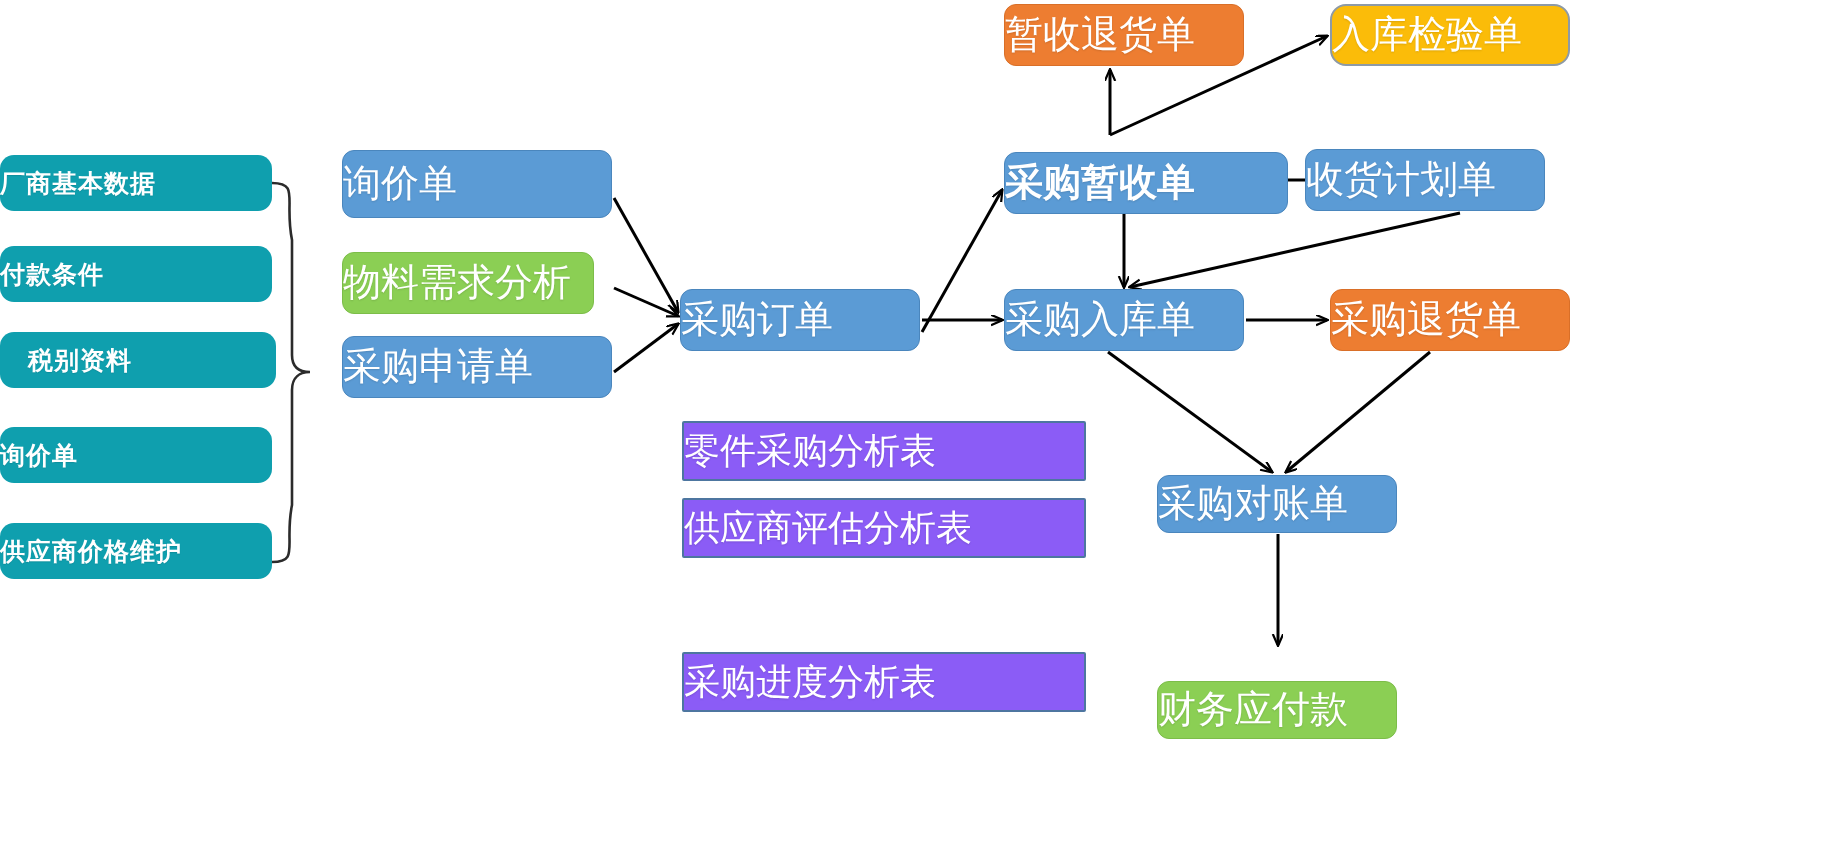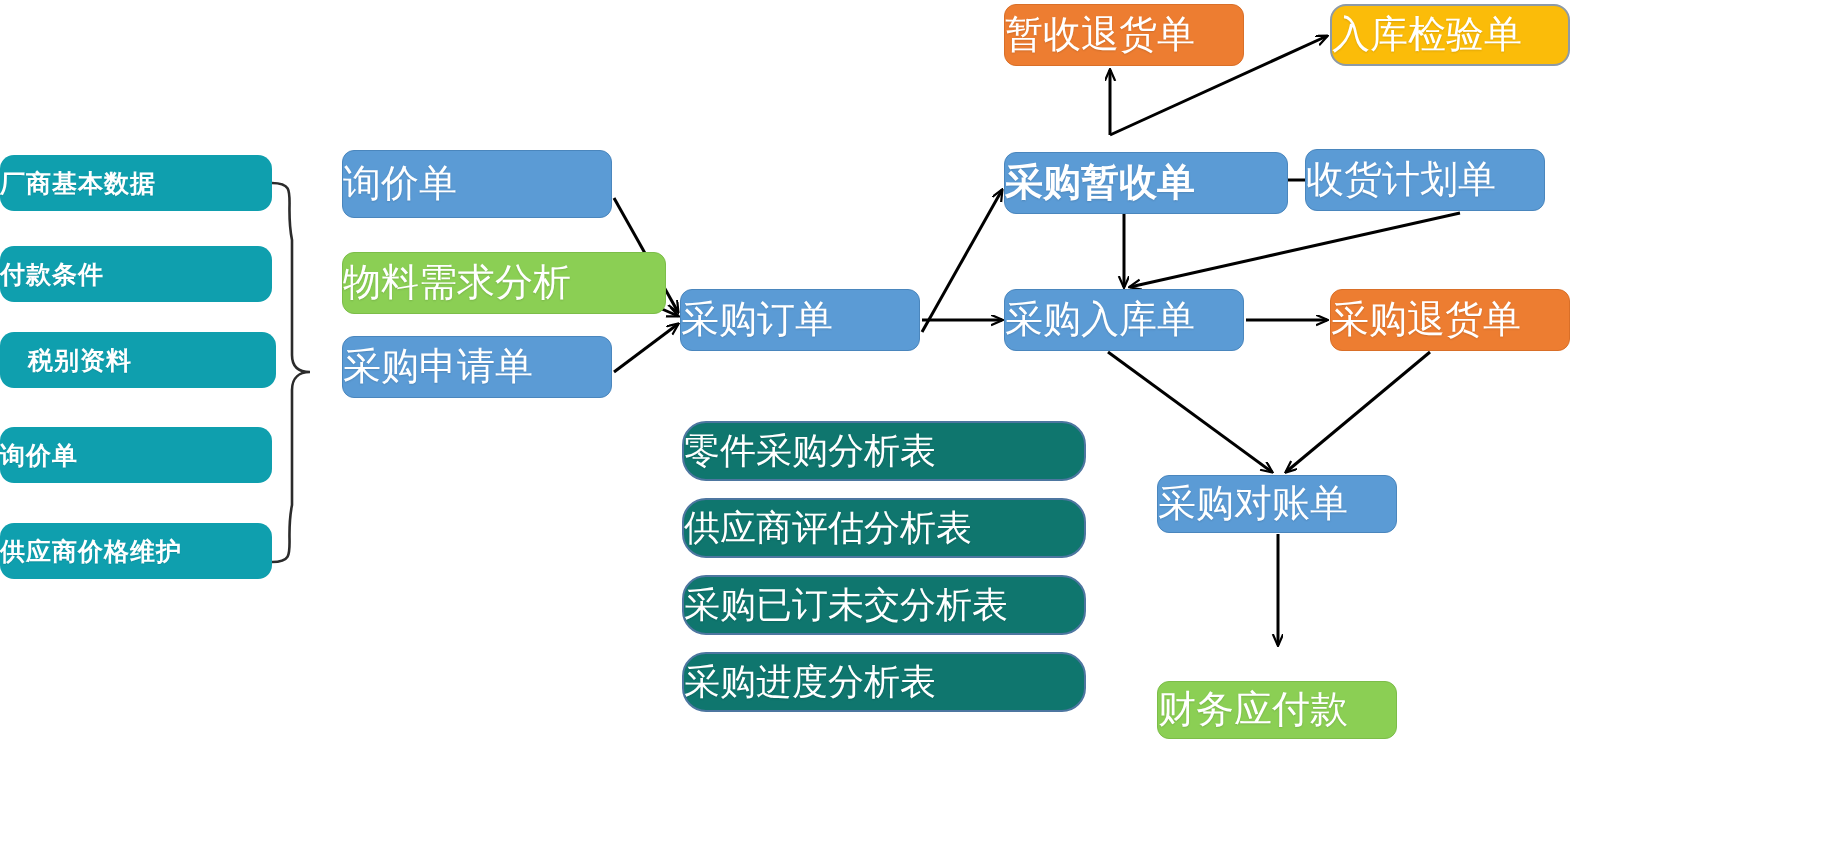--- a/index.html
+++ b/index.html
@@ -76,23 +76,23 @@
     text-shadow: 0 1px 2px rgba(0,0,0,0.13);
   }
   .n-yellow {
     background: #fbbc09;
     border: 2px solid #8d9aa6;
     border-radius: 16px;
     font-size: 38px;
     text-shadow: 0 1px 2px rgba(0,0,0,0.13);
   }
   .n-gray {
-    background: #0f766e;
+    background: #8b5cf6;
     border: 2px solid #4d76a0;
-    border-radius: 24px;
+    border-radius: 2px;
     font-size: 36px;
     text-shadow: 0 1px 2px rgba(0,0,0,0.13);
   }
 </style>
 </head>
 <body>
 
 <div id="canvas">
 
   <svg class="edges" viewBox="0 0 1822 846">
@@ -150,21 +150,21 @@
   <div class="node n-teal" style="left:0px; top:427px; width:272px; height:56px;">
     <span class="lbl">询价单</span>
   </div>
   <div class="node n-teal" style="left:0px; top:523px; width:272px; height:56px;">
     <span class="lbl">供应商价格维护</span>
   </div>
 
   <div class="node n-blue" style="left:342px; top:150px; width:270px; height:68px;">
     <span class="lbl">询价单</span>
   </div>
-  <div class="node n-green" style="left:342px; top:252px; width:324px; height:62px;">
+  <div class="node n-green" style="left:342px; top:252px; width:252px; height:62px;">
     <span class="lbl">物料需求分析</span>
   </div>
   <div class="node n-blue" style="left:342px; top:336px; width:270px; height:62px;">
     <span class="lbl">采购申请单</span>
   </div>
 
   <div class="node n-blue" style="left:680px; top:289px; width:240px; height:62px;">
     <span class="lbl">采购订单</span>
   </div>
 
@@ -194,20 +194,17 @@
   <div class="node n-green" style="left:1157px; top:648px; width:240px; height:58px;margin-top:33px;">
     <span class="lbl">财务应付款</span>
   </div>
 
   <div class="node n-gray" style="left:682px; top:421px; width:404px; height:60px;">
     <span class="lbl">零件采购分析表</span>
   </div>
   <div class="node n-gray" style="left:682px; top:498px; width:404px; height:60px;">
     <span class="lbl">供应商评估分析表</span>
   </div>
-  <div class="node n-gray" style="left:682px; top:575px; width:404px; height:60px;">
-    <span class="lbl">采购已订未交分析表</span>
-  </div>
   <div class="node n-gray" style="left:682px; top:652px; width:404px; height:60px;">
     <span class="lbl">采购进度分析表</span>
   </div>
 
 </div>
 
 </body></html>

